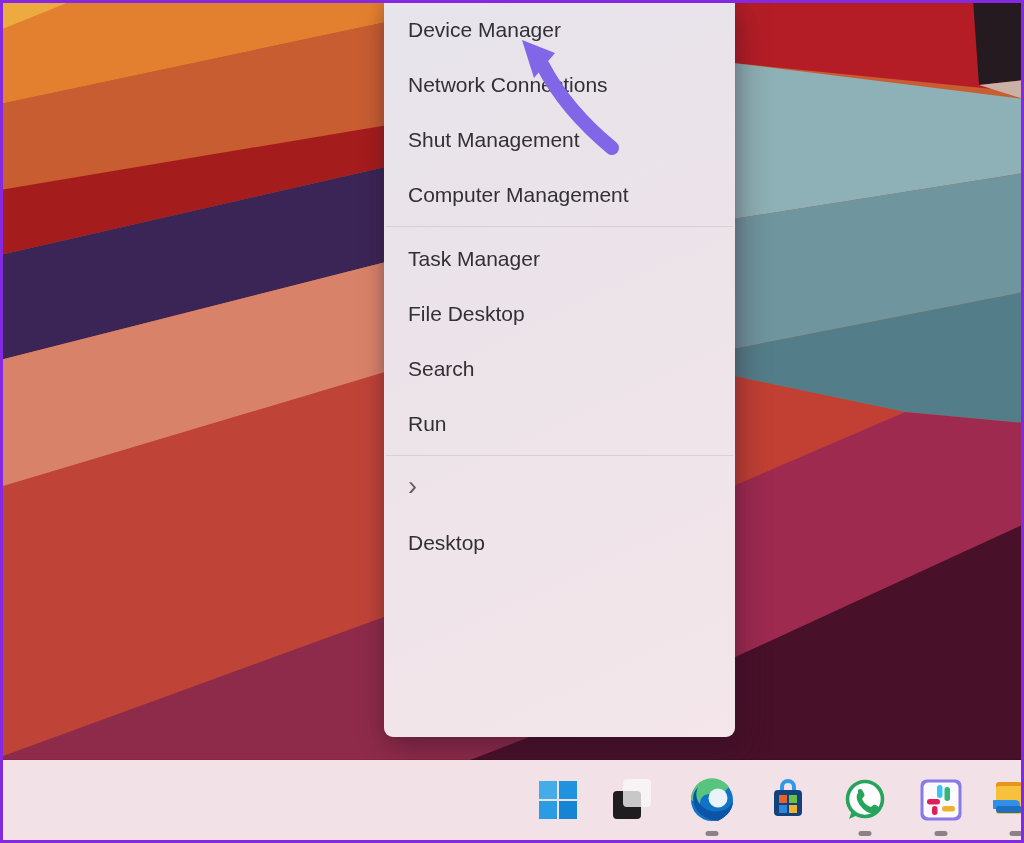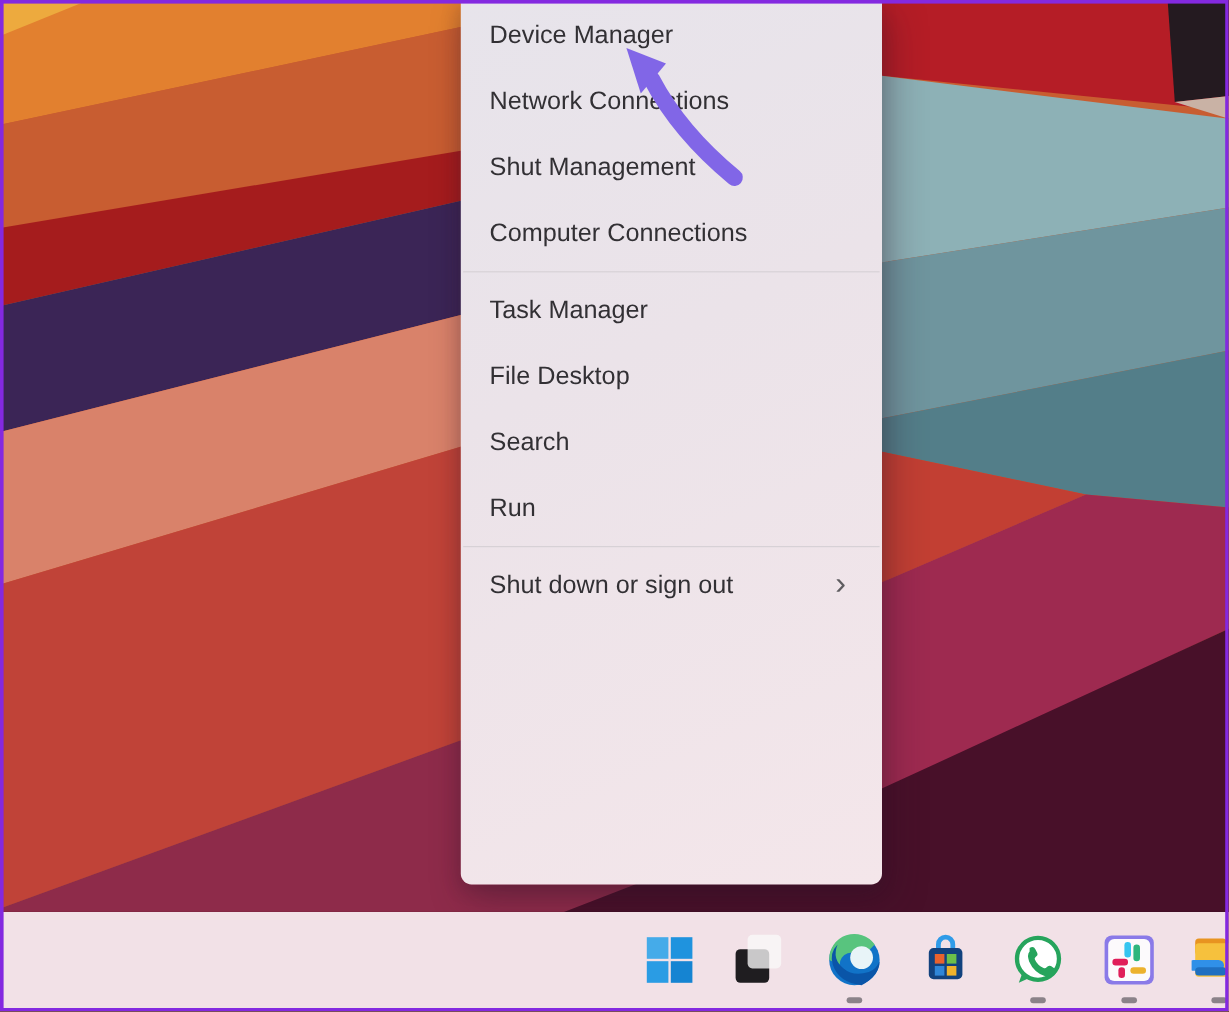--- a/index.html
+++ b/index.html
@@ -78,39 +78,41 @@
         <li class="menu-item">
           <span>Device Manager</span>
         </li>
         <li class="menu-item">
           <span>Network Connections</span>
         </li>
         <li class="menu-item">
           <span>Shut Management</span>
         </li>
         <li class="menu-item">
-          <span>Computer Connections</span>
+          <span>Computer Management</span>
         </li>
         <li class="menu-sep"></li>
         <li class="menu-item">
           <span>Task Manager</span>
         </li>
         <li class="menu-item">
           <span>File Desktop</span>
         </li>
         <li class="menu-item">
           <span>Search</span>
         </li>
         <li class="menu-item">
           <span>Run</span>
         </li>
         <li class="menu-sep"></li>
         <li class="menu-item">
-          <span>Shut down or sign out</span>
           <span class="mi-chevron">›</span>
+        </li>
+        <li class="menu-item">
+          <span>Desktop</span>
         </li>
       </ul>
   </div>
 
   <svg id="arrow" width="1024" height="843" viewBox="0 0 1024 843">
     <path d="M612,148 Q566,110 543,66" fill="none" stroke-width="14" stroke-linecap="round" stroke="#8166e7"></path>
     <polygon points="522,40 555,53 534,78" fill="#8166e7"></polygon>
   </svg>
 
   <div id="taskbar">

